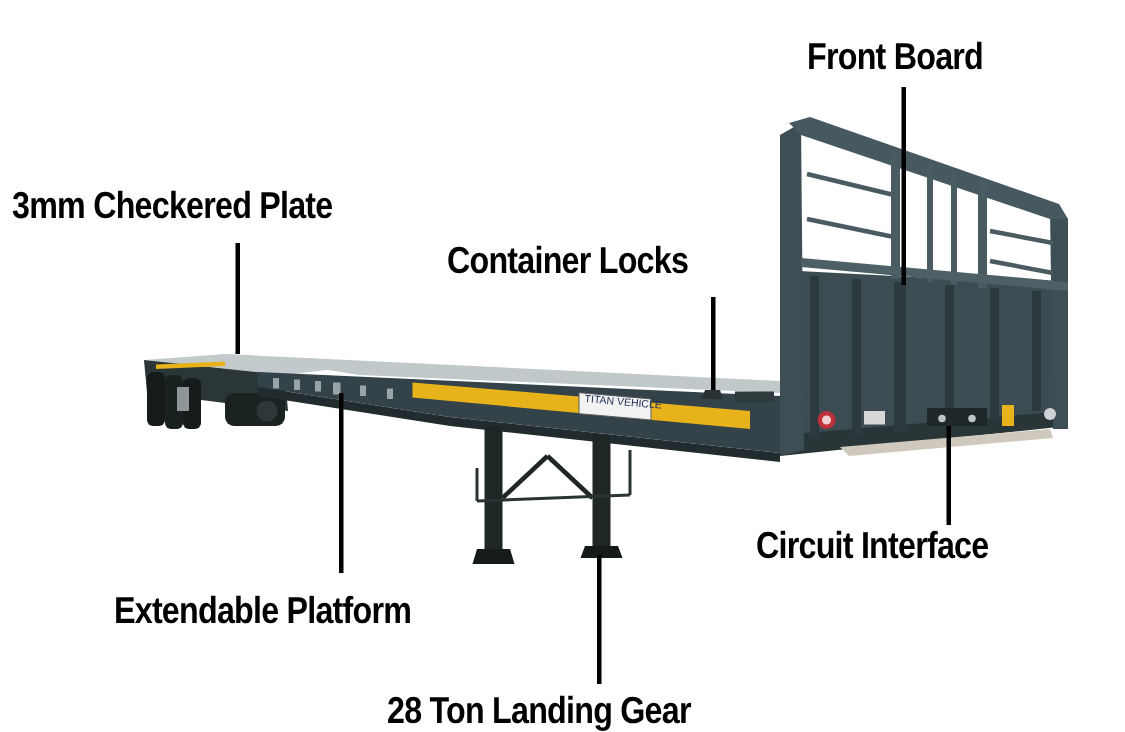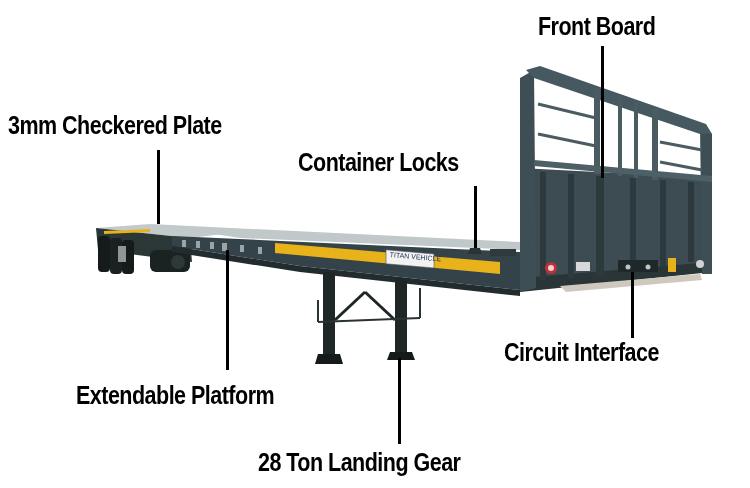--- a/index.html
+++ b/index.html
@@ -1,17 +1,17 @@
 <!DOCTYPE html>
 <html><head>
   <meta charset="utf-8">
   <style>
     html, body { margin: 0; padding: 0; background: #ffffff; }
     body { width: 750px; height: 488px; position: relative; overflow: hidden; font-family: "Liberation Sans", sans-serif; }
-    .stage { position: absolute; left: 0; top: 0; width: 750px; height: 358px; }
+    .stage { position: absolute; left: 0; top: 12px; width: 750px; height: 358px; }
     .stage svg { position: absolute; left: 0; top: 0; }
     .callout-label {
       position: absolute;
       font-family: "Liberation Sans", sans-serif;
       font-weight: 700;
       font-size: 25px;
       color: #000000;
       letter-spacing: -0.6px;
       line-height: 1;
       white-space: nowrap;

